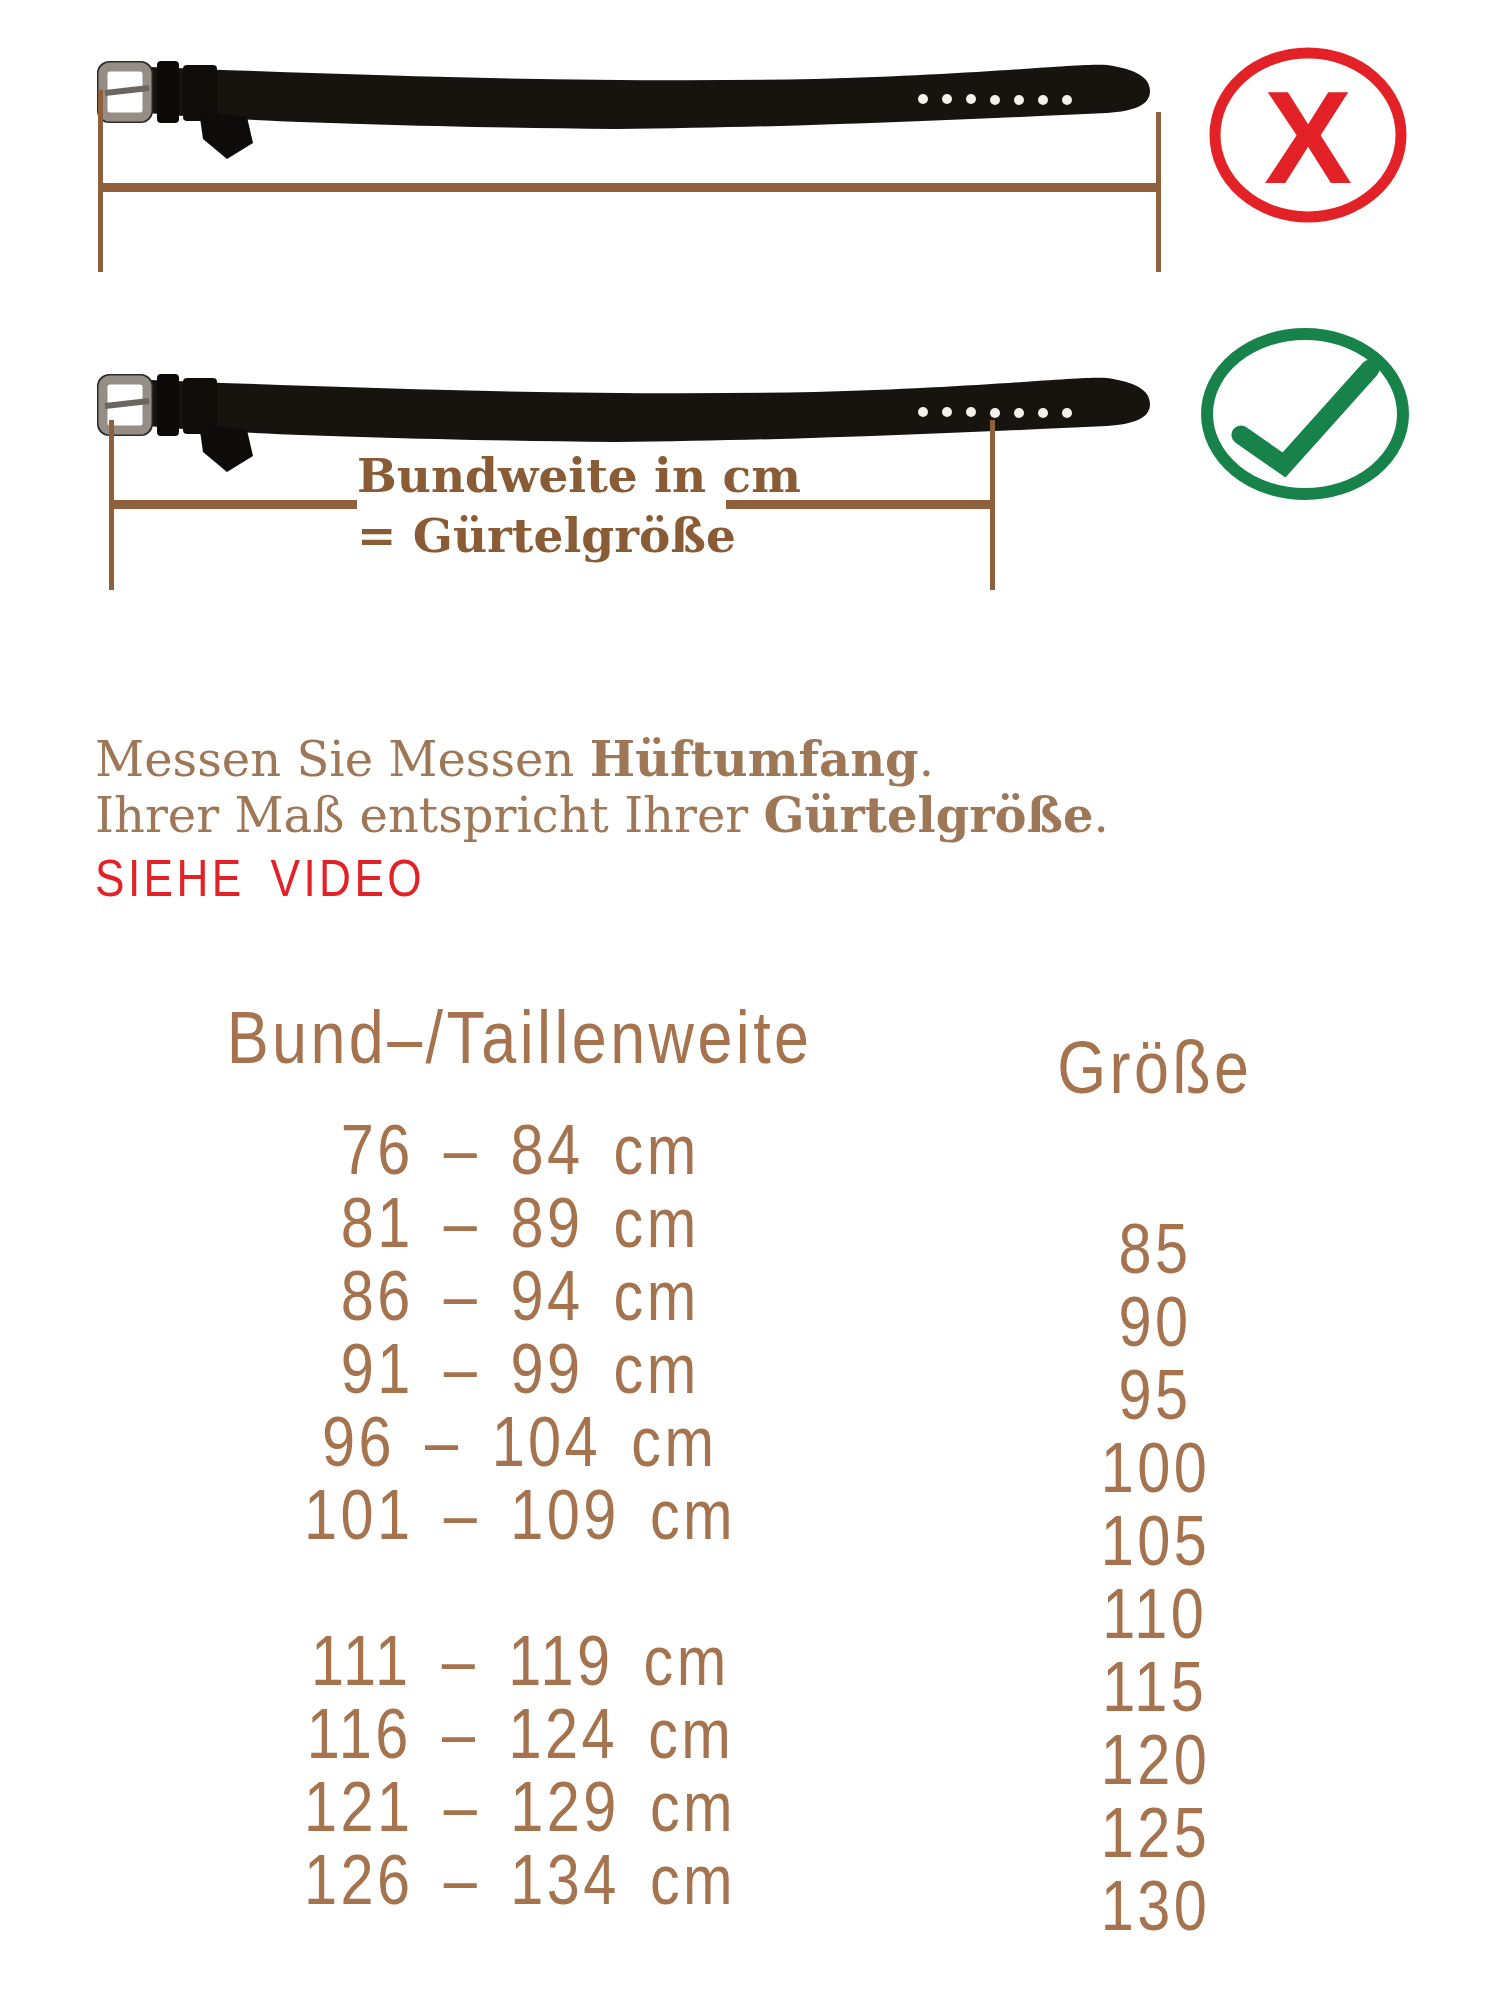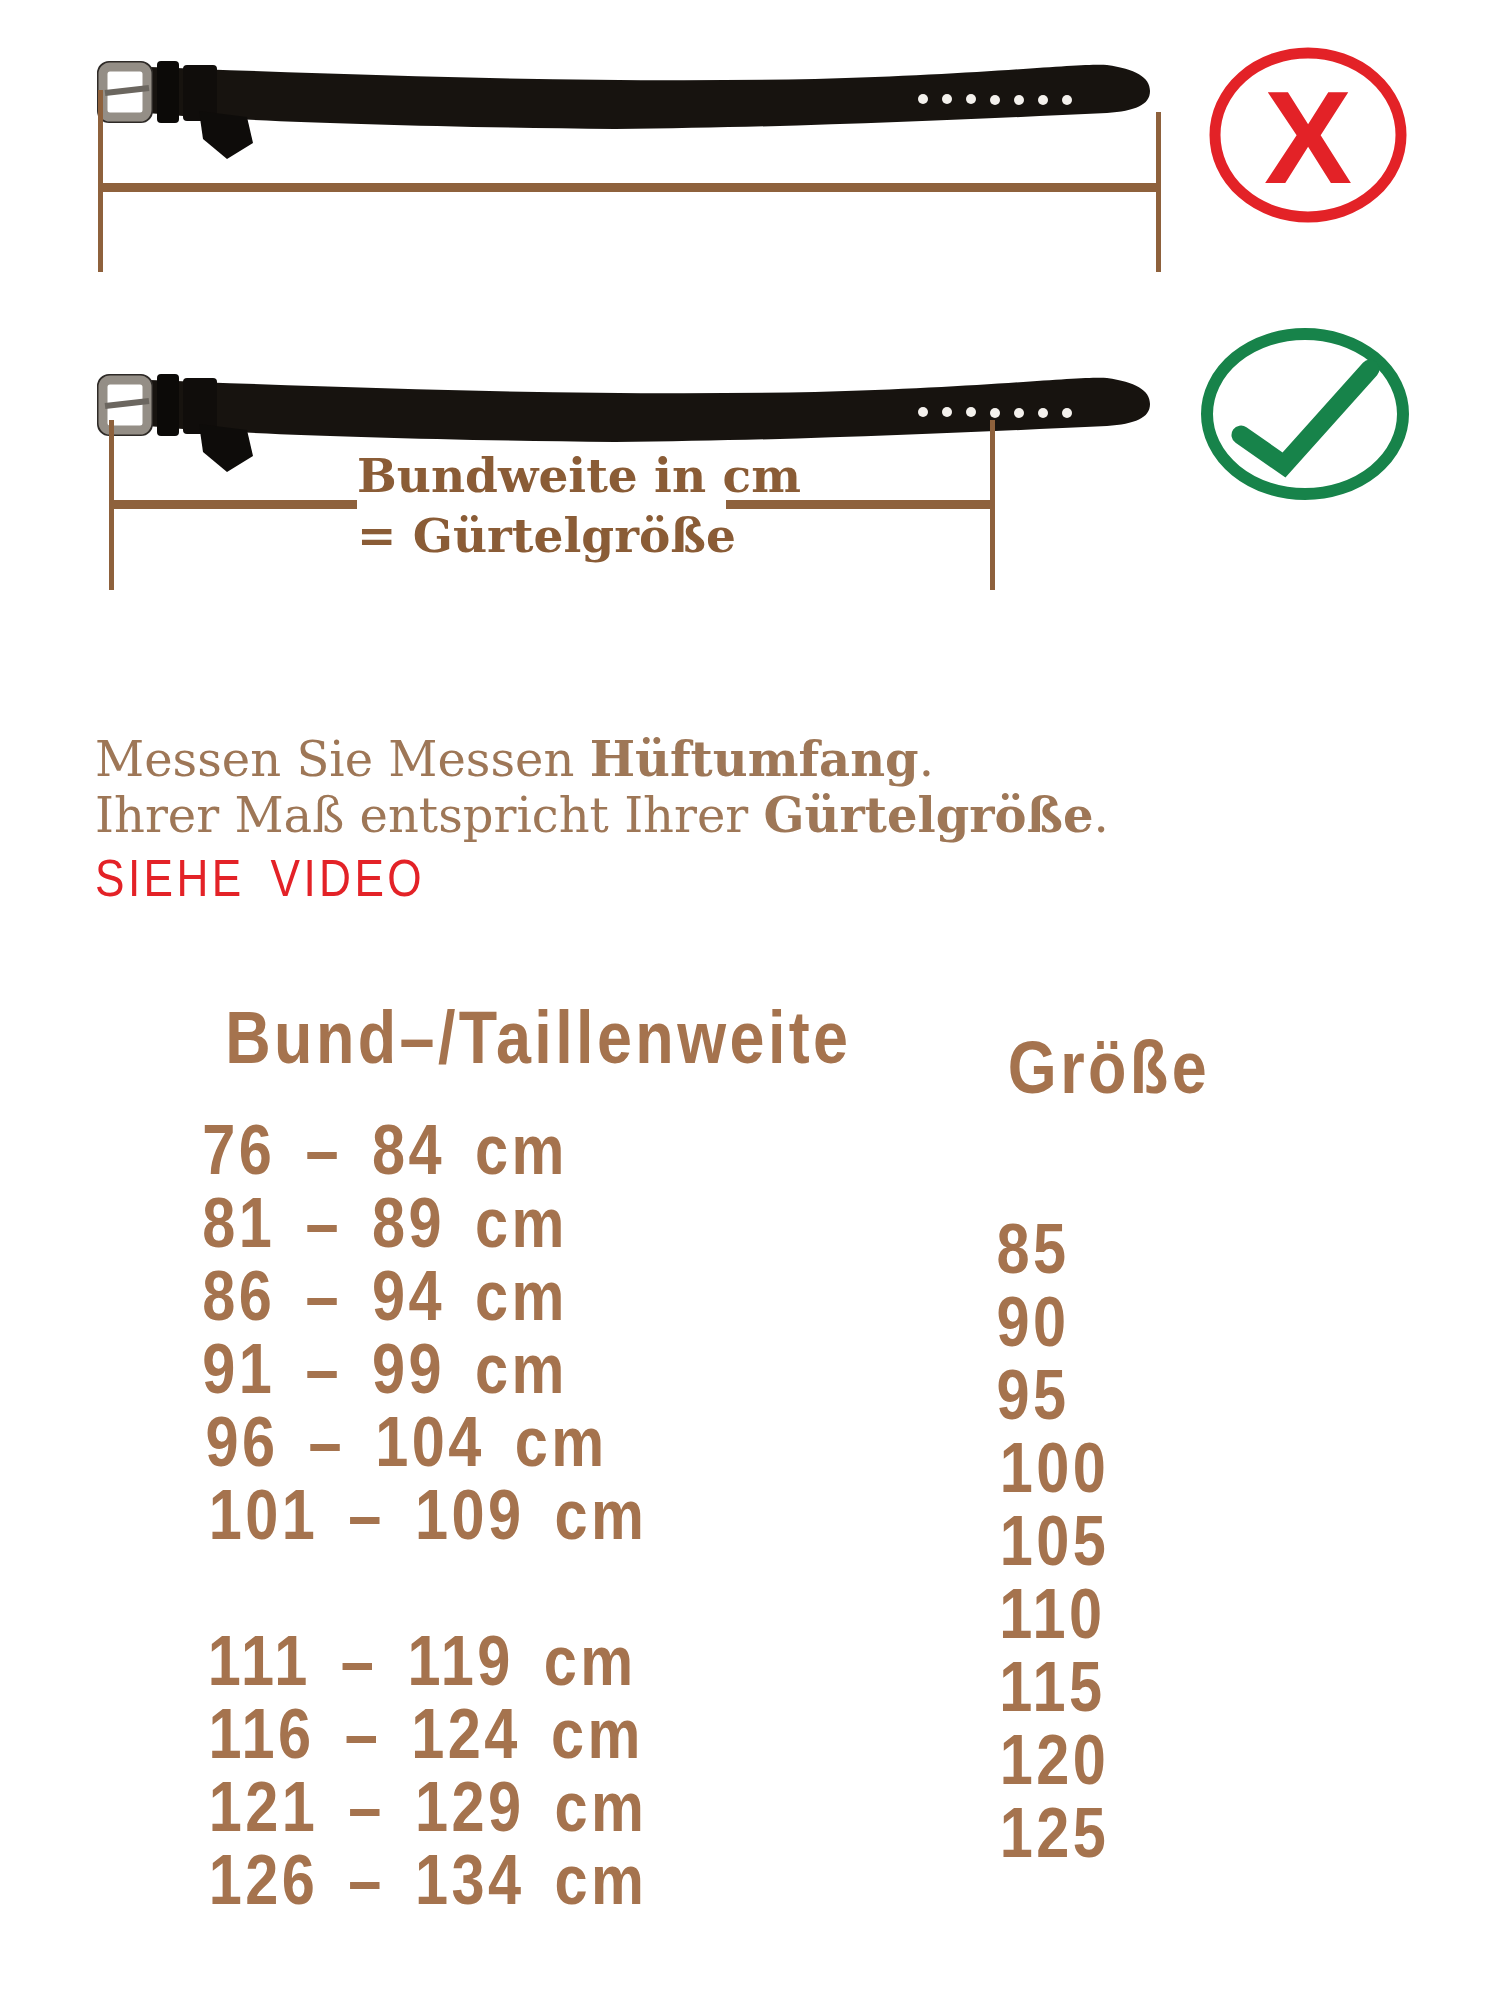--- a/index.html
+++ b/index.html
@@ -16,21 +16,21 @@
   .mlabel{position:absolute;left:357px;width:370px;text-align:center;
           font-weight:bold;color:#8a5c36;font-size:47px;line-height:52px;white-space:nowrap;}
   
   .instr{position:absolute;left:95px;color:#9e7757;font-size:48px;line-height:56px;white-space:nowrap;}
   .instr b{font-weight:bold;}
   .video{position:absolute;left:95px;color:#e32227;font-family:"Liberation Sans",sans-serif;
          font-size:52px;white-space:nowrap;}
   .video .cond{transform-origin:0 50%;}
   
   .cell{position:absolute;color:#a5734e;font-family:"Liberation Sans",sans-serif;
-        text-align:left;white-space:nowrap;font-weight:bold;}
+        text-align:center;white-space:nowrap;}
   .cell.head{font-size:74px;line-height:80px;}
   .cell.row{font-size:70px;line-height:73px;}
   .c1{left:170px;width:700px;}
   .c2{left:990px;width:330px;margin-top:26px;}
   .cond{display:inline-block;transform:scaleX(0.85);letter-spacing:4px;word-spacing:12px;}
 </style>
 </head>
 <body>
 
 <div class="canvas">
@@ -125,14 +125,15 @@
   <div class="cell row c1" style="top:1625px"><span class="cond">111 – 119 cm</span></div>
   <div class="cell row c2" style="top:1625px"><span class="cond">115</span></div>
 
   <div class="cell row c1" style="top:1698px"><span class="cond">116 – 124 cm</span></div>
   <div class="cell row c2" style="top:1698px"><span class="cond">120</span></div>
 
   <div class="cell row c1" style="top:1771px"><span class="cond">121 – 129 cm</span></div>
   <div class="cell row c2" style="top:1771px"><span class="cond">125</span></div>
 
   <div class="cell row c1" style="top:1844px"><span class="cond">126 – 134 cm</span></div>
+  <div class="cell row c2" style="top:1844px"><span class="cond">130</span></div>
 
 </div>
 
 </body></html>

